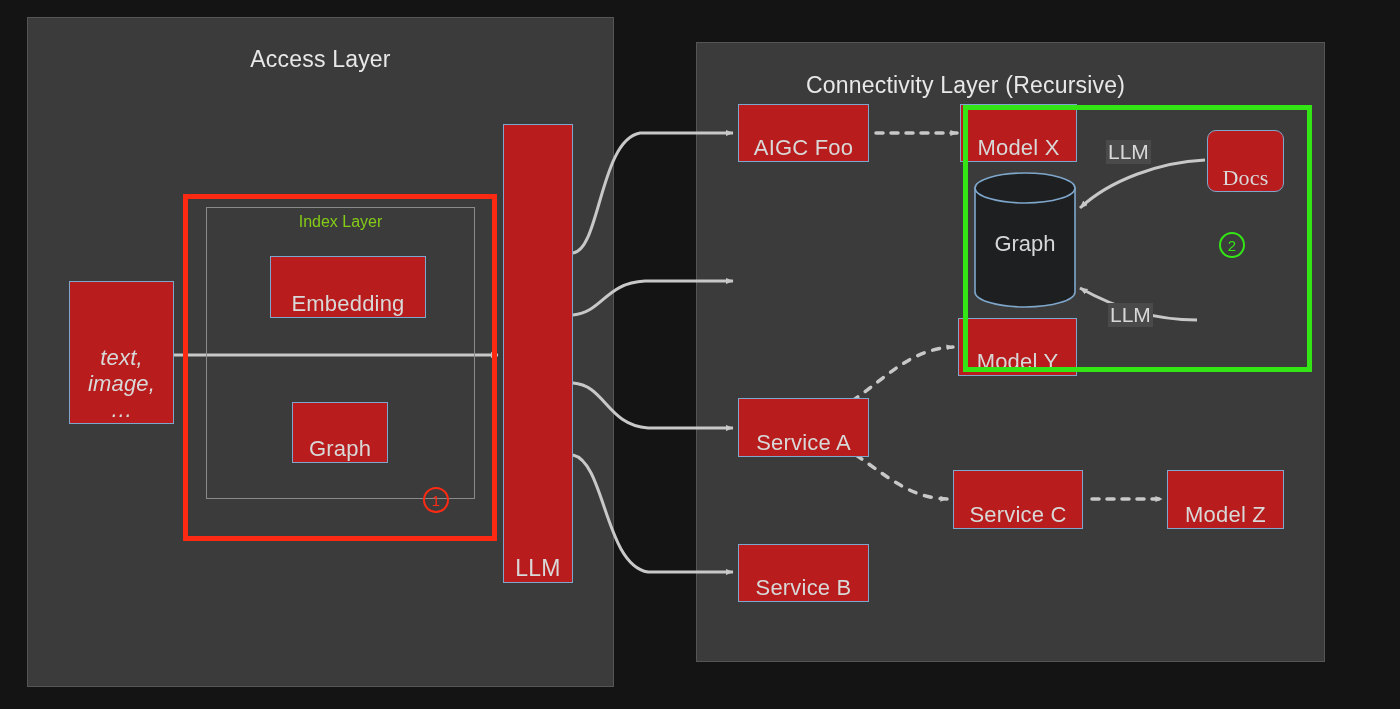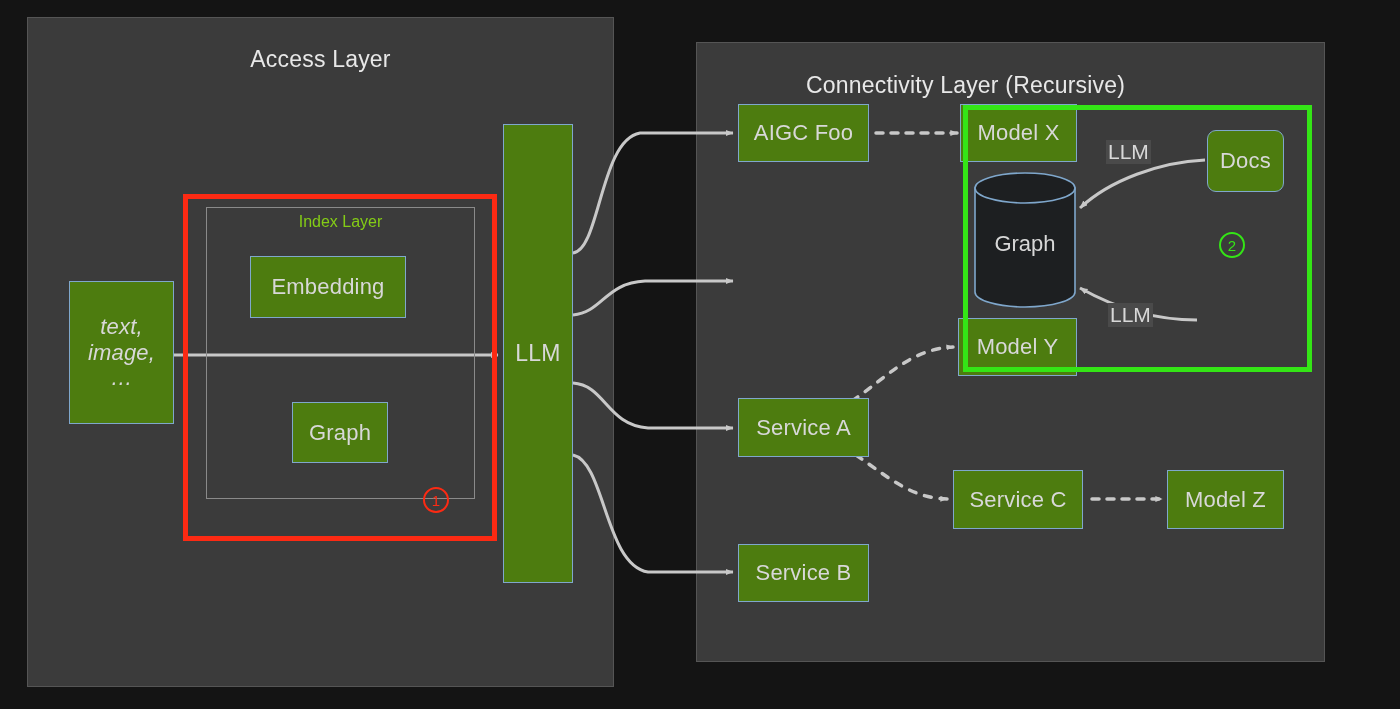--- a/index.html
+++ b/index.html
@@ -4,25 +4,25 @@
 <style>
   html,body{margin:0;padding:0;background:#141414;}
   body{width:1400px;height:709px;overflow:hidden;
        font-family:"Liberation Sans","DejaVu Sans",sans-serif;}
   #stage{position:relative;width:1400px;height:709px;background:#141414;}
 
   .panel{position:absolute;background:#3b3b3b;border:1px solid #555;box-sizing:border-box;}
   .panel-title{position:absolute;color:#e8e8e8;font-size:23px;text-align:center;
                white-space:nowrap;letter-spacing:.2px;}
 
-  .node{position:absolute;box-sizing:border-box;background:#4d7c0f;
-        border:1.5px solid #7fa7cc;color:#d8d8d8;display:flex;align-items:center;
+  .node{position:absolute;box-sizing:border-box;background:#b91c1c;
+        border:1.5px solid #7fa7cc;color:#d8d8d8;display:flex;align-items:flex-end;
         justify-content:center;text-align:center;font-size:22px;line-height:1.18;
         letter-spacing:.2px;}
-  .node.rounded{border-radius:9px;}
+  .node.rounded{border-radius:9px;font-family:Liberation Serif, serif;}
   .node.big{font-size:23px;}
 
   .inner-box{position:absolute;box-sizing:border-box;border:1.5px solid #8a8a8a;
              background:transparent;}
   .inner-title{position:absolute;color:#84cc16;font-size:16px;text-align:center;
                white-space:nowrap;}
 
   .hl-red{position:absolute;box-sizing:border-box;border:5px solid #fc2a13;}
   .hl-green{position:absolute;box-sizing:border-box;border:5px solid #34e516;}
 
@@ -88,21 +88,21 @@
 
   <div class="node" style="left:69px;top:281px;width:105px;height:143px;white-space:pre-line;font-style:italic;">
     <span>text,
 image,
 …</span>
   </div>
 
   <div class="inner-box" style="left:206px;top:207px;width:269px;height:292px;"></div>
   <div class="inner-title" style="left:206px;top:213px;width:269px;">Index Layer</div>
 
-  <div class="node" style="left:250px;top:256px;width:156px;height:62px;">
+  <div class="node" style="left:270px;top:256px;width:156px;height:62px;">
     <span>Embedding</span>
   </div>
 
   <div class="node" style="left:292px;top:402px;width:96px;height:61px;">
     <span>Graph</span>
   </div>
 
   <div class="hl-red" style="left:183px;top:194px;width:314px;height:347px;"></div>
   <div class="badge red" style="left:423px;top:487px;">
     <span>1</span>

